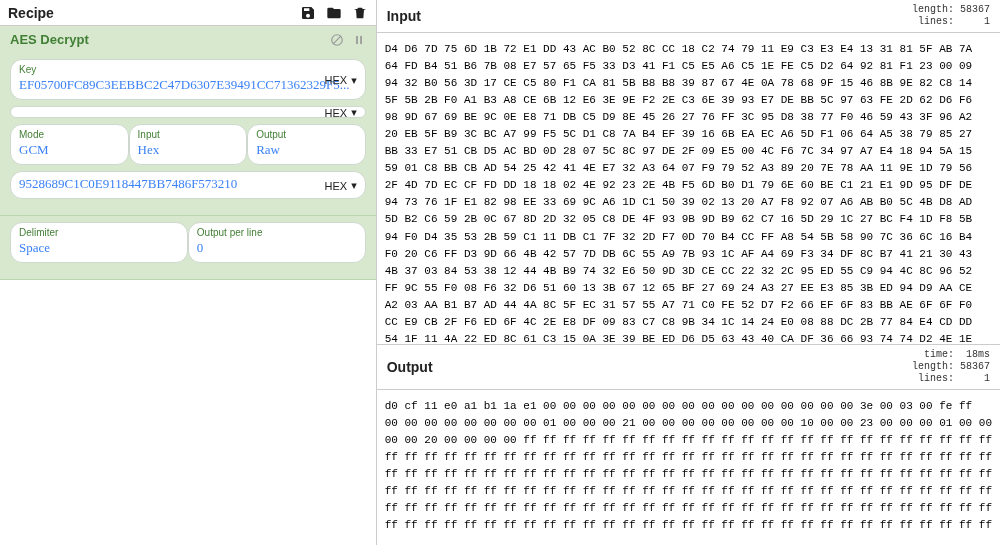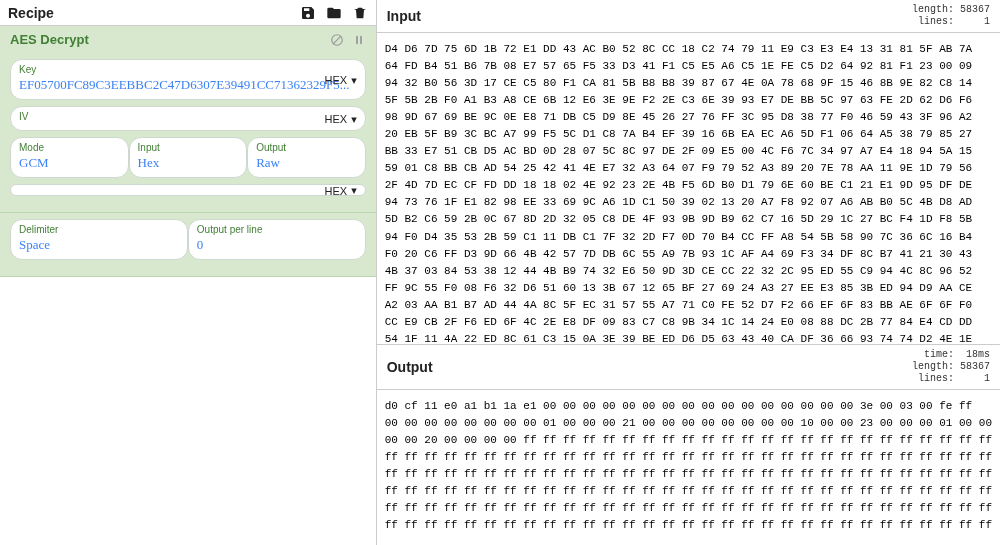--- a/index.html
+++ b/index.html
@@ -74,41 +74,41 @@
     <div class="opBody">
       <div class="field">
         <div class="flabel">Key</div>
         <div class="fval">EF05700FC89C3EEBBC2C47D6307E39491CC71362329F5...</div>
         <div class="sel">
             <span>HEX</span>
             <span>▾</span>
           </div>
       </div>
       <div class="field">
-        <div class="flabel">IV</div>
         <div class="sel">
             <span>HEX</span>
             <span>▾</span>
           </div>
       </div>
       <div class="row">
         <div class="field">
           <div class="flabel">Mode</div>
           <div class="fval">GCM</div>
         </div>
         <div class="field">
           <div class="flabel">Input</div>
           <div class="fval">Hex</div>
         </div>
         <div class="field">
           <div class="flabel">Output</div>
           <div class="fval">Raw</div>
         </div>
       </div>
       <div class="field">
+        <div class="fval">9528689C1C0E9118447BB7486F573210</div>
         <div class="sel">
             <span>HEX</span>
             <span>▾</span>
           </div>
       </div>
     </div>
   </div>
 
   <div class="op">
     <div class="opBody">

